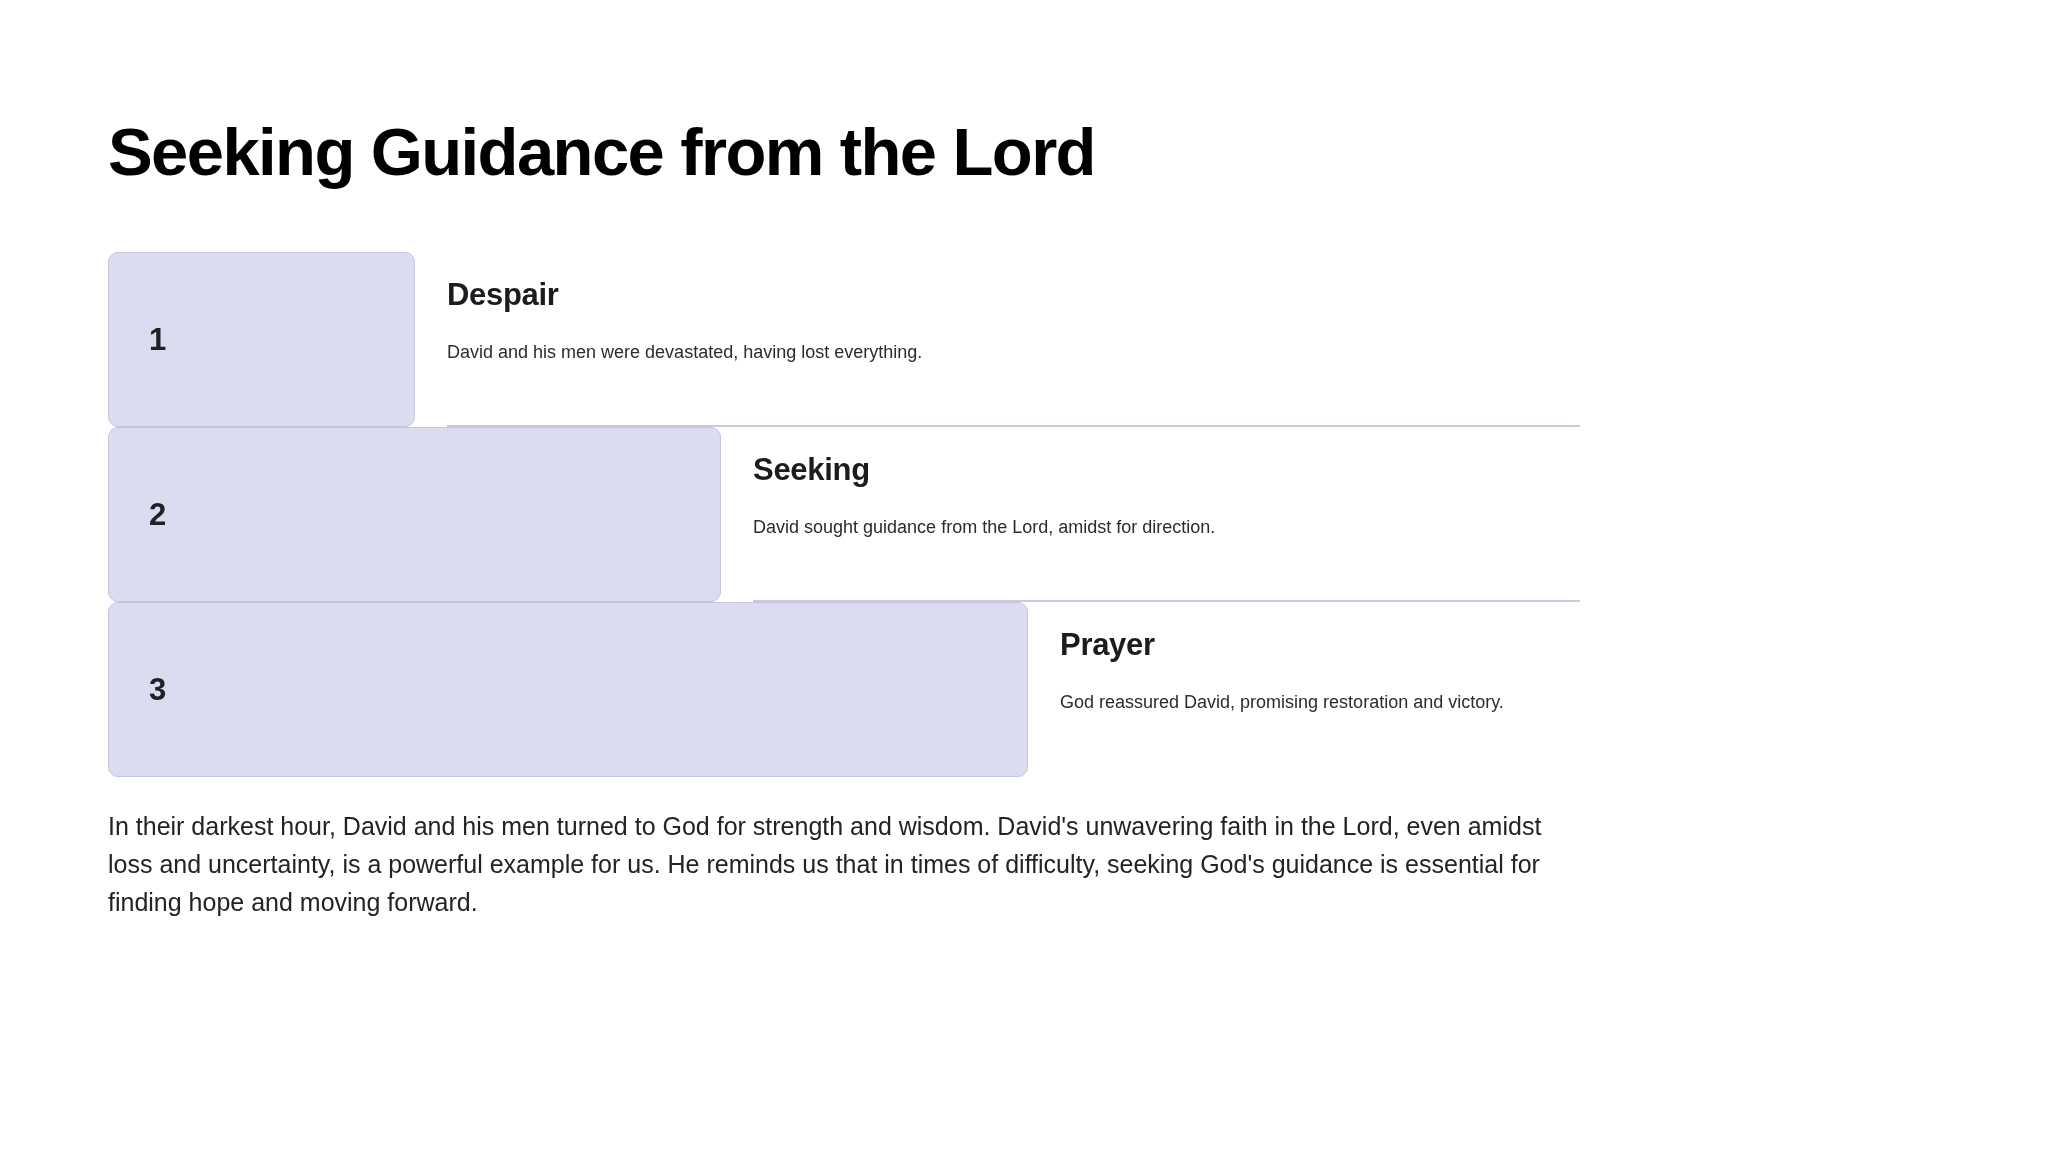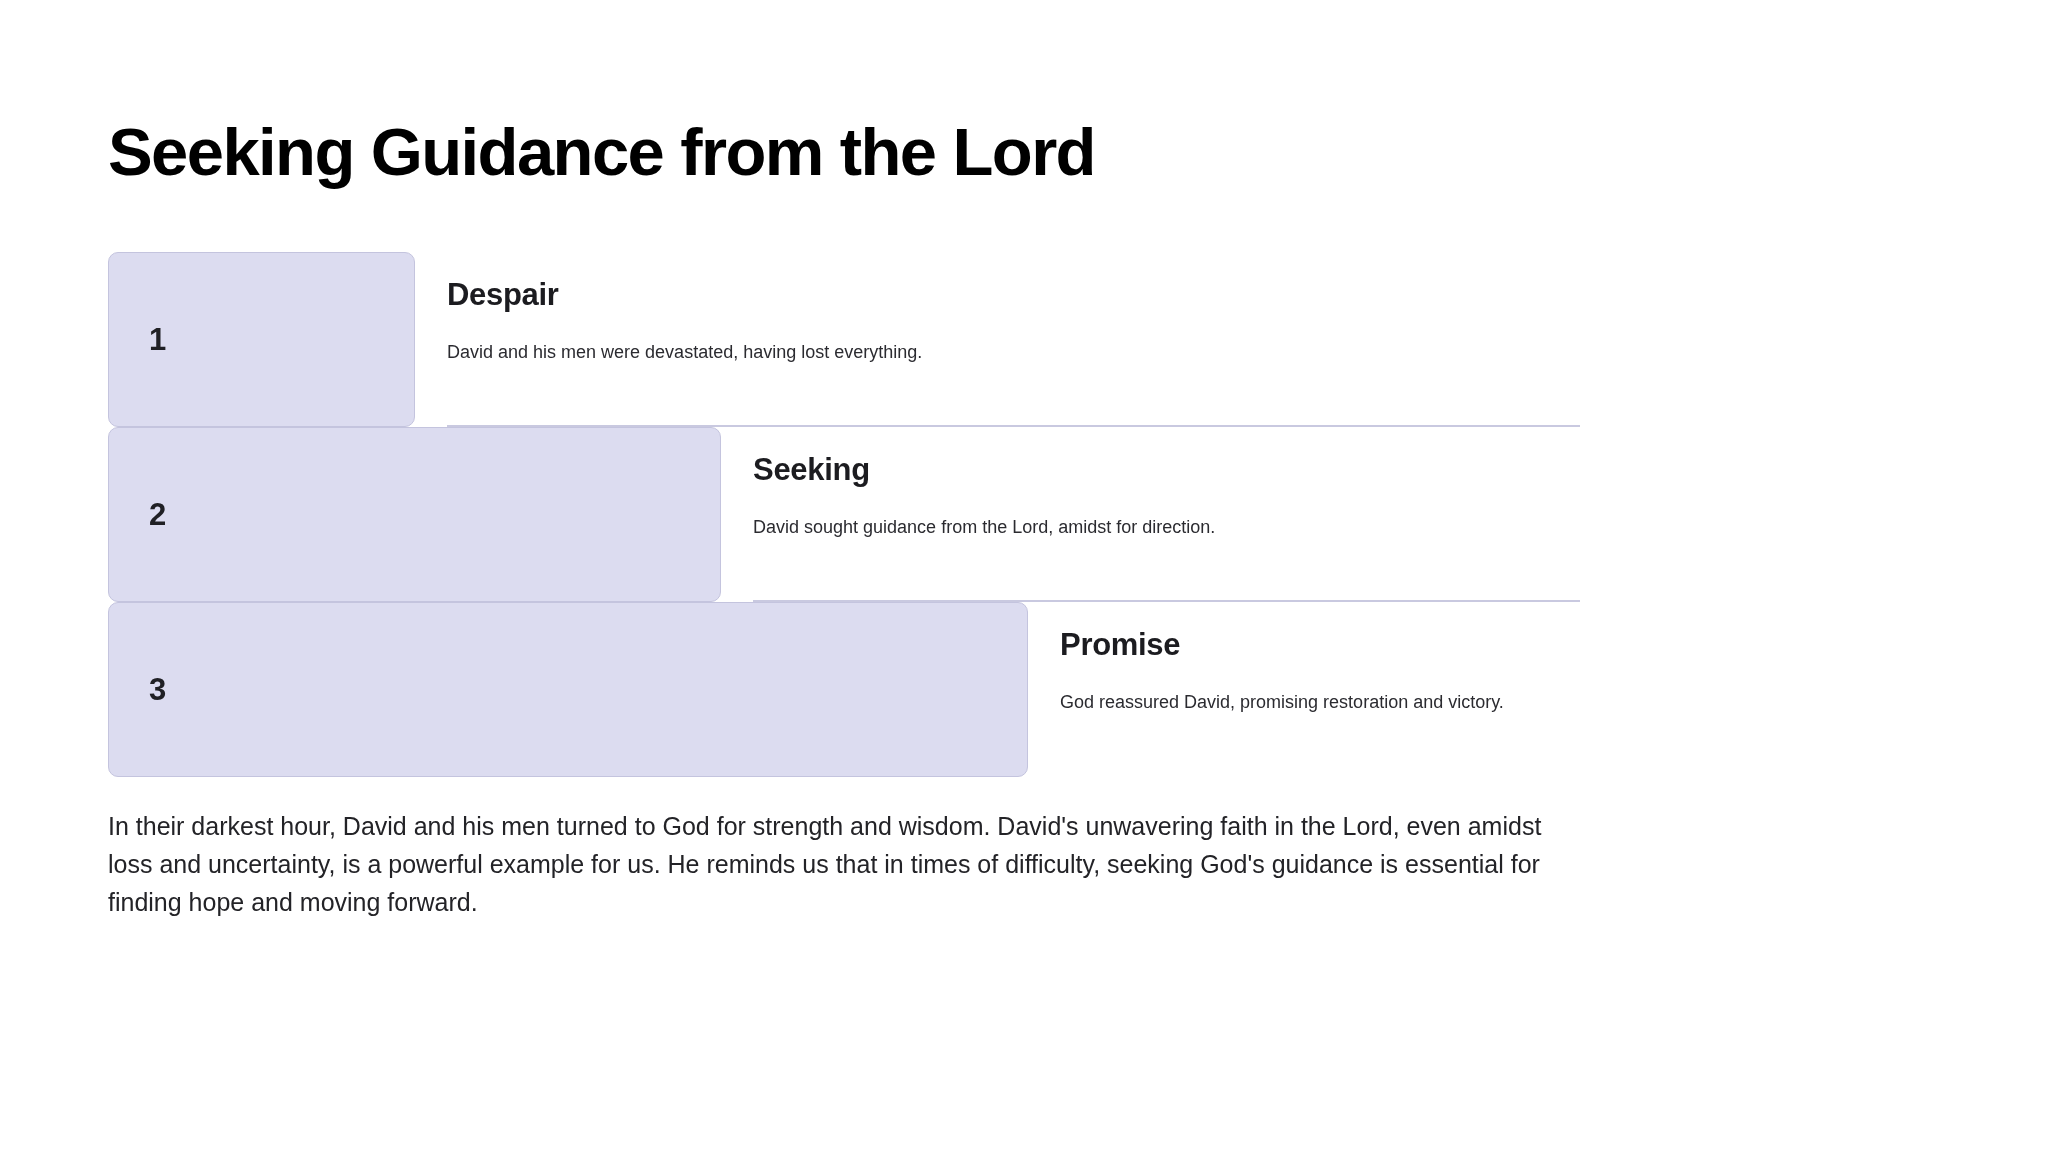--- a/index.html
+++ b/index.html
@@ -136,21 +136,21 @@
         <h2 class="step-heading">Seeking</h2>
         <p class="step-desc">David sought guidance from the Lord, amidst for direction.</p>
       </div>
     </div>
 
     <div class="step-row step-row-3">
       <div class="step-bar">
         <span class="step-number">3</span>
       </div>
       <div class="step-content">
-        <h2 class="step-heading">Promise</h2>
+        <h2 class="step-heading">Prayer</h2>
         <p class="step-desc">God reassured David, promising restoration and victory.</p>
       </div>
     </div>
 
   </div>
 
   <p class="summary">In their darkest hour, David and his men turned to God for strength and wisdom. David's unwavering faith in the Lord, even amidst loss and uncertainty, is a powerful example for us. He reminds us that in times of difficulty, seeking God's guidance is essential for finding hope and moving forward.</p>
 
 </div>
 

